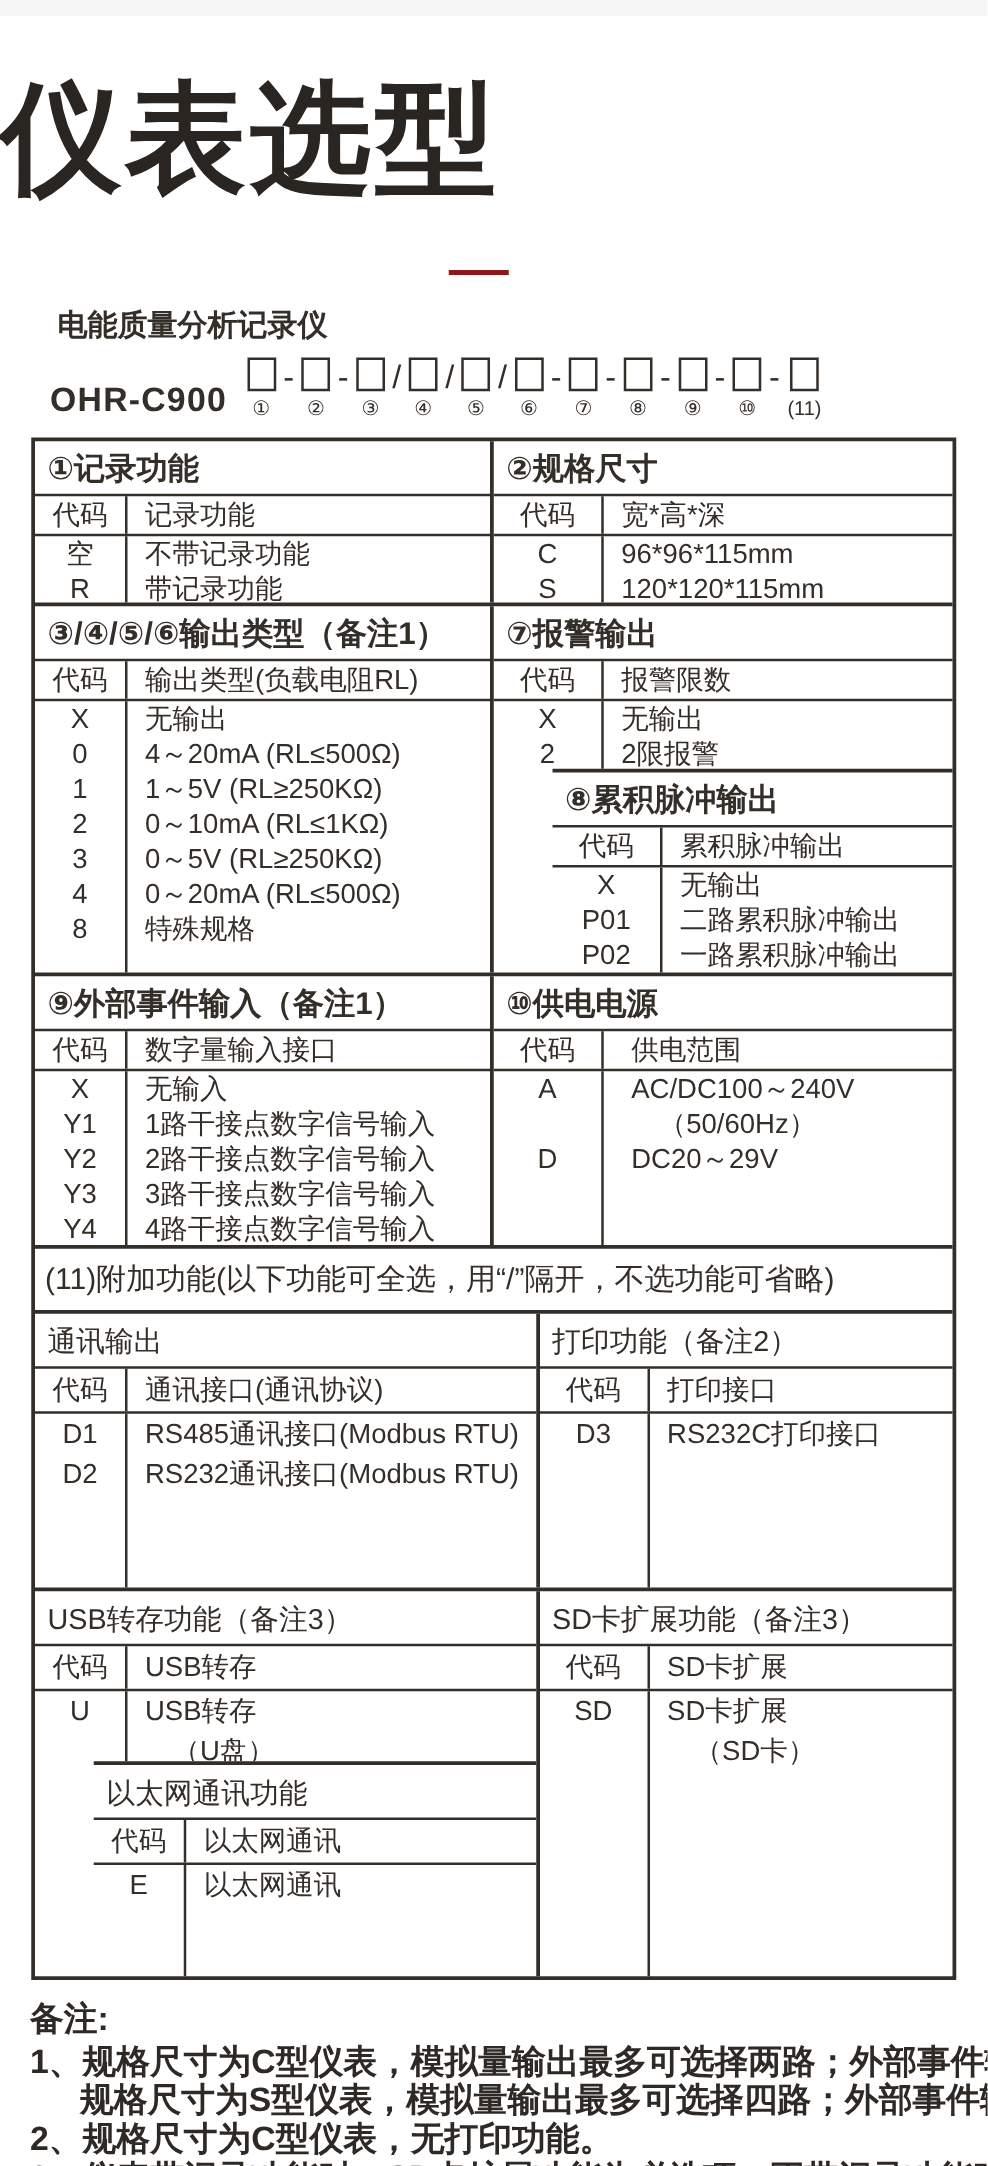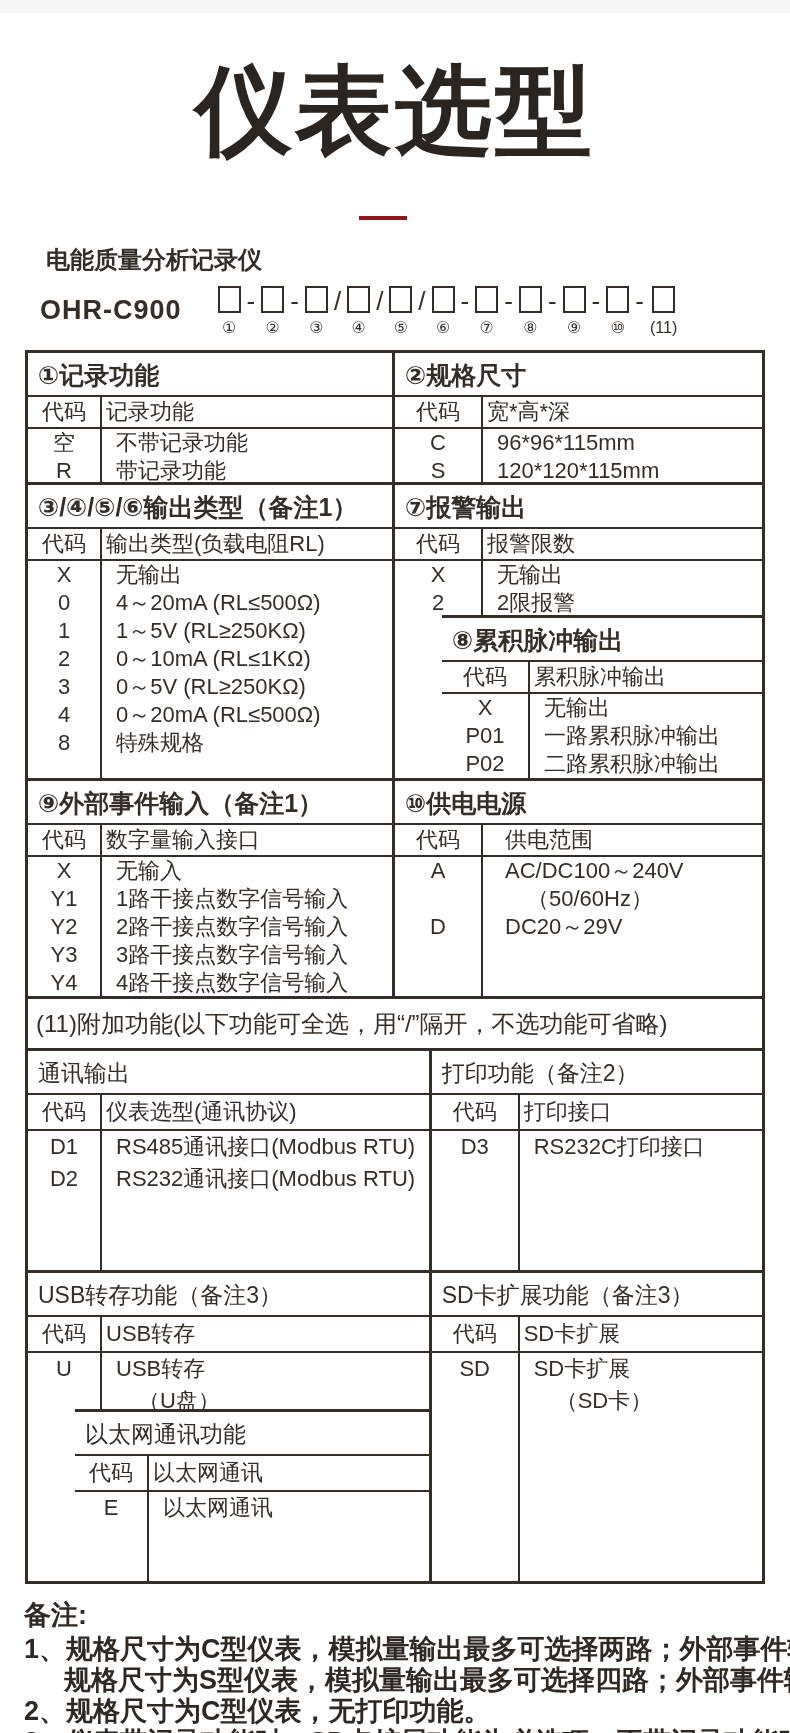--- a/index.html
+++ b/index.html
@@ -12,43 +12,42 @@
     width:790px;
     min-height:1733px;
     margin:0 auto;
     font-family:"Liberation Sans","DejaVu Sans",sans-serif;
     color:var(--ink);
     overflow-x:hidden;
   }
   .top-strip{height:13px;background:#f7f7f7;}
   .page-title{
     margin-top:46px;
-    text-align:center;
+    text-align:left;
     font-size:97px;
     line-height:1.08;
     font-weight:900;
     letter-spacing:3px;
     color:#2a2521;
   }
   .red-divider{
     width:48px;height:4px;background:var(--red);
     margin:52px auto 0 auto;
     position:relative;left:-12px;
   }
   .subtitle{
     margin:24px 0 0 46px;
     font-size:24px;
     font-weight:700;
   }
   
   .model-row{
     display:flex;
-    align-items:center;
+    align-items:flex-end;
     margin:10px 0 0 40px;
-    gap:20px;
   }
   .model-prefix{
     font-size:27px;
     font-weight:600;
     line-height:31px;
     letter-spacing:1px;
     margin-right:14px;
     white-space:nowrap;
   }
   .model-items{display:flex;align-items:flex-start;}
@@ -87,21 +86,21 @@
     border-bottom:2px solid var(--ink);
     white-space:nowrap;
     overflow:hidden;
   }
   .sec-title.plain{font-weight:400;font-size:23px;}
   .hdr{display:flex;flex:0 0 32px;border-bottom:2px solid var(--ink);}
   .hdr .hcode{
     width:74px;flex:0 0 74px;border-right:2px solid var(--ink);
     display:flex;align-items:center;justify-content:center;
   }
-  .hdr .hdesc{flex:1;display:flex;align-items:center;padding-left:4px;white-space:nowrap;overflow:hidden;}
+  .hdr .hdesc{flex:1;display:flex;align-items:center;padding-left:14px;white-space:nowrap;overflow:hidden;}
   .half.right .hdr .hcode{width:88px;flex:0 0 88px;}
   .ehalf .hdr{flex:0 0 36px;}
   .ehalf .hdr .hcode{width:74px;flex:0 0 74px;}
   .bdy{flex:1;display:flex;min-height:0;}
   .codes{
     width:74px;flex:0 0 74px;border-right:2px solid var(--ink);
     display:flex;flex-direction:column;align-items:stretch;
   }
   .half.right .codes{width:88px;flex:0 0 88px;}
   .ehalf .codes{width:74px;flex:0 0 74px;}
@@ -320,22 +319,22 @@
         <div class="bdy">
           <div class="codes">
 
           <div class="line">X</div>
               <div class="line">P01</div>
               <div class="line">P02</div>
             </div>
           <div class="descs">
 
           <div class="line">无输出</div>
+              <div class="line">二路累积脉冲输出</div>
               <div class="line">一路累积脉冲输出</div>
-              <div class="line">二路累积脉冲输出</div>
             </div>
         </div>
       </div>
     </div>
   </div>
 
   <div class="pair p3">
     <div class="half left">
       <div class="sec">
         <div class="sec-title">⑨外部事件输入（备注1）</div>
@@ -389,21 +388,21 @@
   </div>
 
   <div class="band">(11)附加功能(以下功能可全选，用“/”隔开，不选功能可省略)</div>
 
   <div class="pair e1 ehalf">
     <div class="half left ehalf">
       <div class="sec">
         <div class="sec-title plain">通讯输出</div>
         <div class="hdr">
           <div class="hcode">代码</div>
-          <div class="hdesc">仪表选型(通讯协议)</div>
+          <div class="hdesc">通讯接口(通讯协议)</div>
         </div>
         <div class="bdy">
           <div class="codes">
 
           <div class="line">D1</div>
               <div class="line">D2</div>
             </div>
           <div class="descs">
 
           <div class="line">RS485通讯接口(Modbus RTU)</div>

